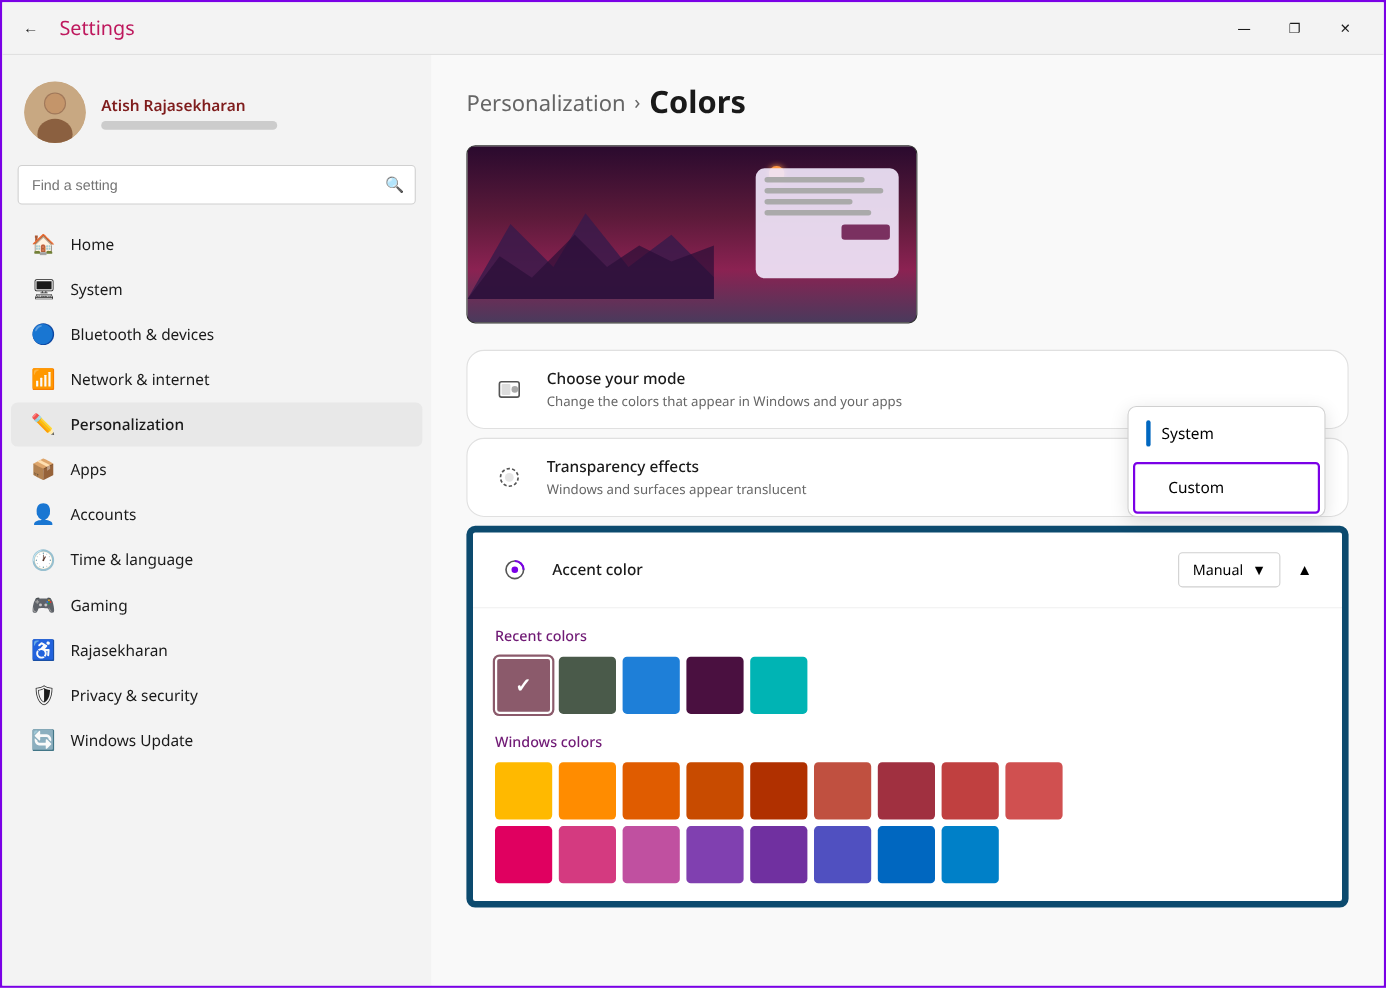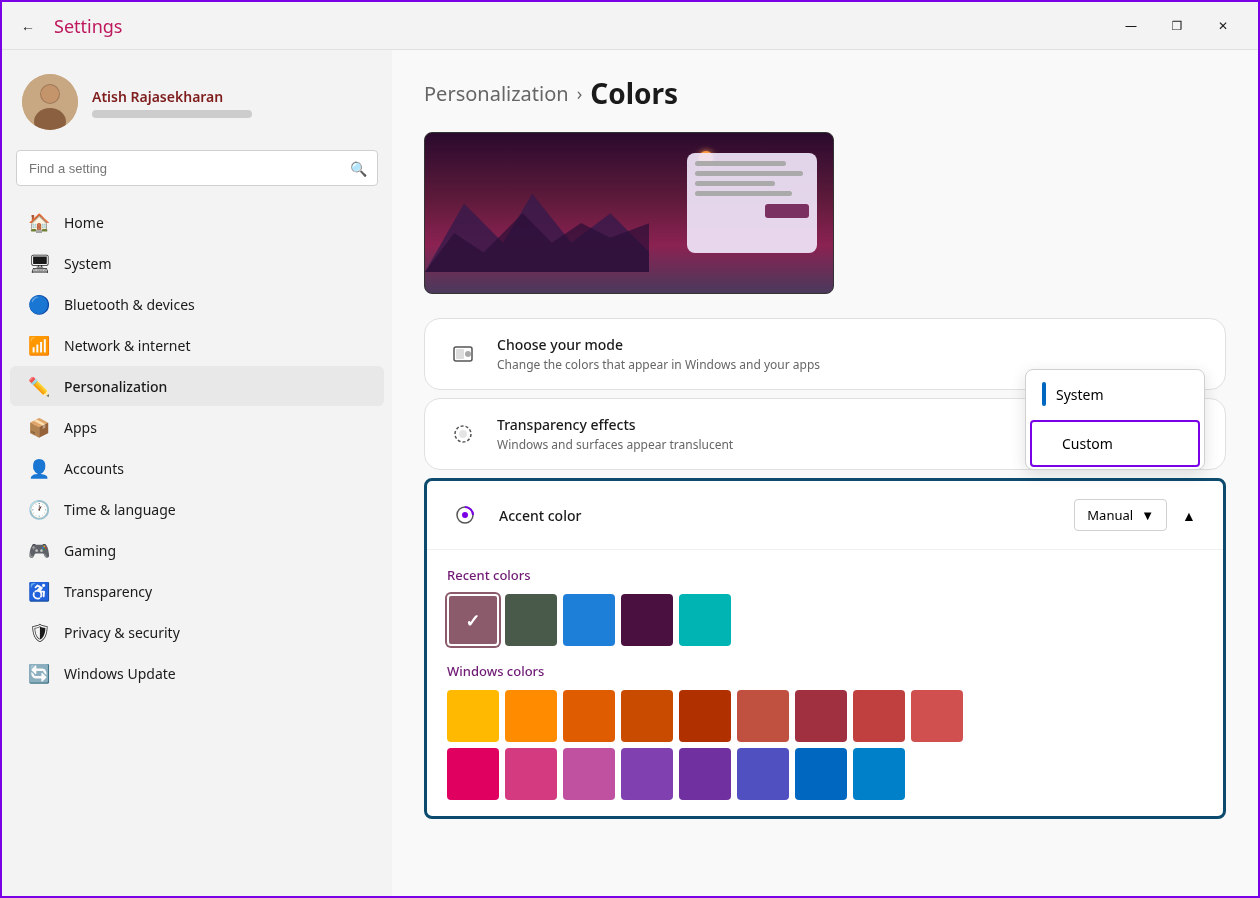--- a/index.html
+++ b/index.html
@@ -281,21 +281,21 @@
       border-radius: 2px;
     }
     .custom-item {
       border: 2px solid #7a00e6;
       border-radius: 4px;
       margin: 2px 4px;
     }
     .accent-card {
       background: white;
       border-radius: 8px;
-      border: 3px solid #0c4a6e;
+      border: 6px solid #0c4a6e;
       margin-bottom: 8px;
     }
     .accent-header {
       display: flex;
       align-items: center;
       padding: 16px 20px;
       gap: 16px;
       border-bottom: 1px solid #f0f0f0;
     }
     .accent-body {
@@ -440,21 +440,21 @@
         <div class="nav-item">
     <span class="nav-icon">🕐</span>
     <span>Time &amp; language</span>
   </div>
         <div class="nav-item">
     <span class="nav-icon">🎮</span>
     <span>Gaming</span>
   </div>
         <div class="nav-item">
     <span class="nav-icon">♿</span>
-    <span>Transparency</span>
+    <span>Rajasekharan</span>
   </div>
         <div class="nav-item">
     <span class="nav-icon">🛡</span>
     <span>Privacy &amp; security</span>
   </div>
         <div class="nav-item">
     <span class="nav-icon">🔄</span>
     <span>Windows Update</span>
   </div>
       </div>

